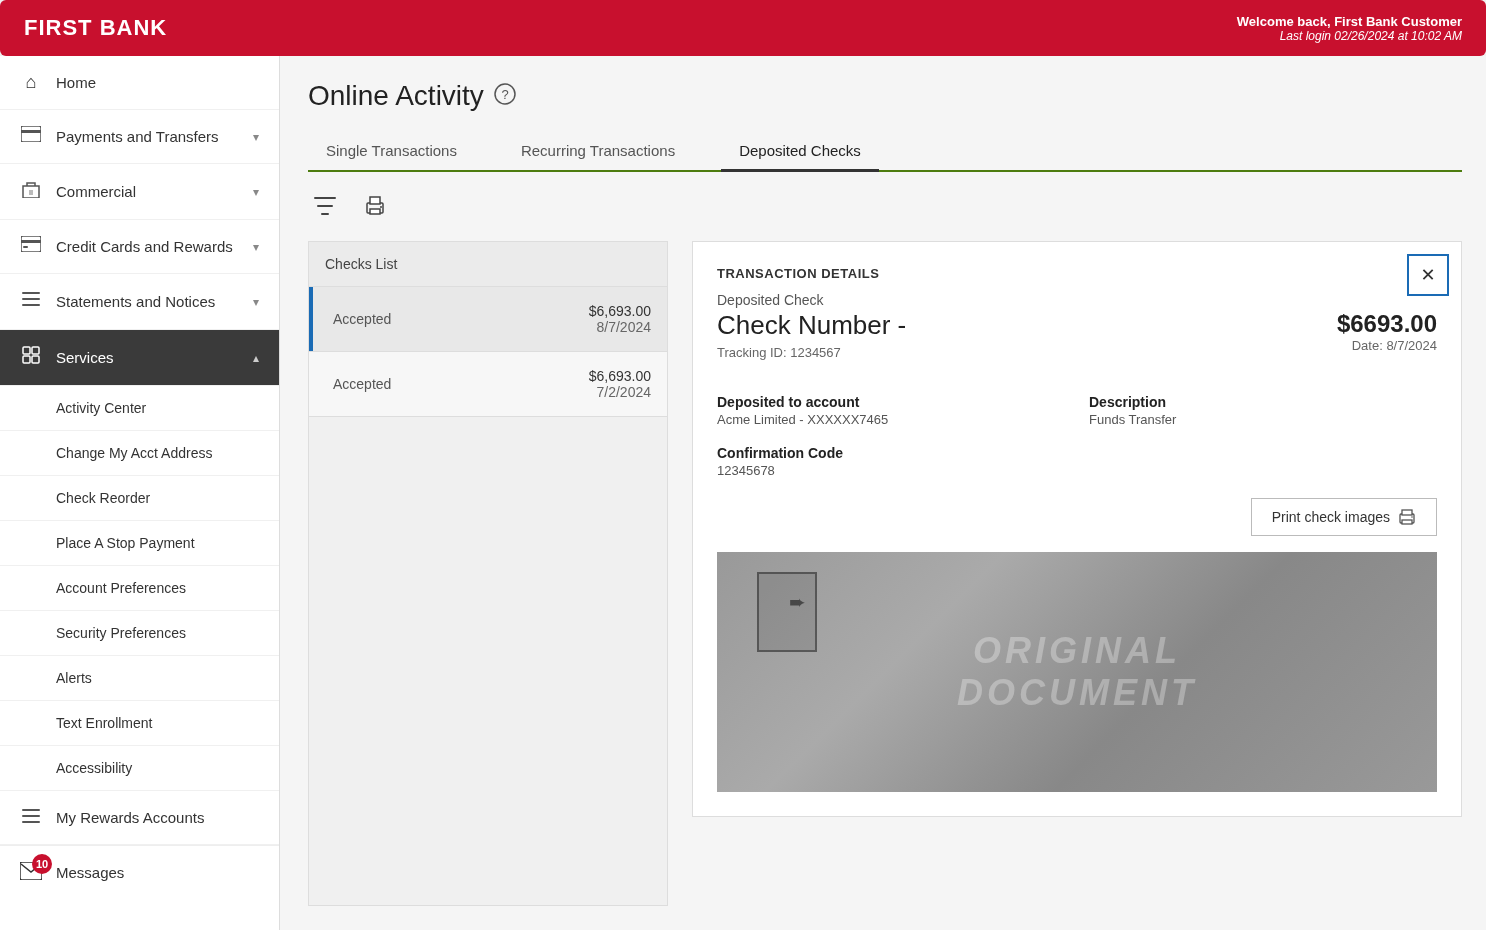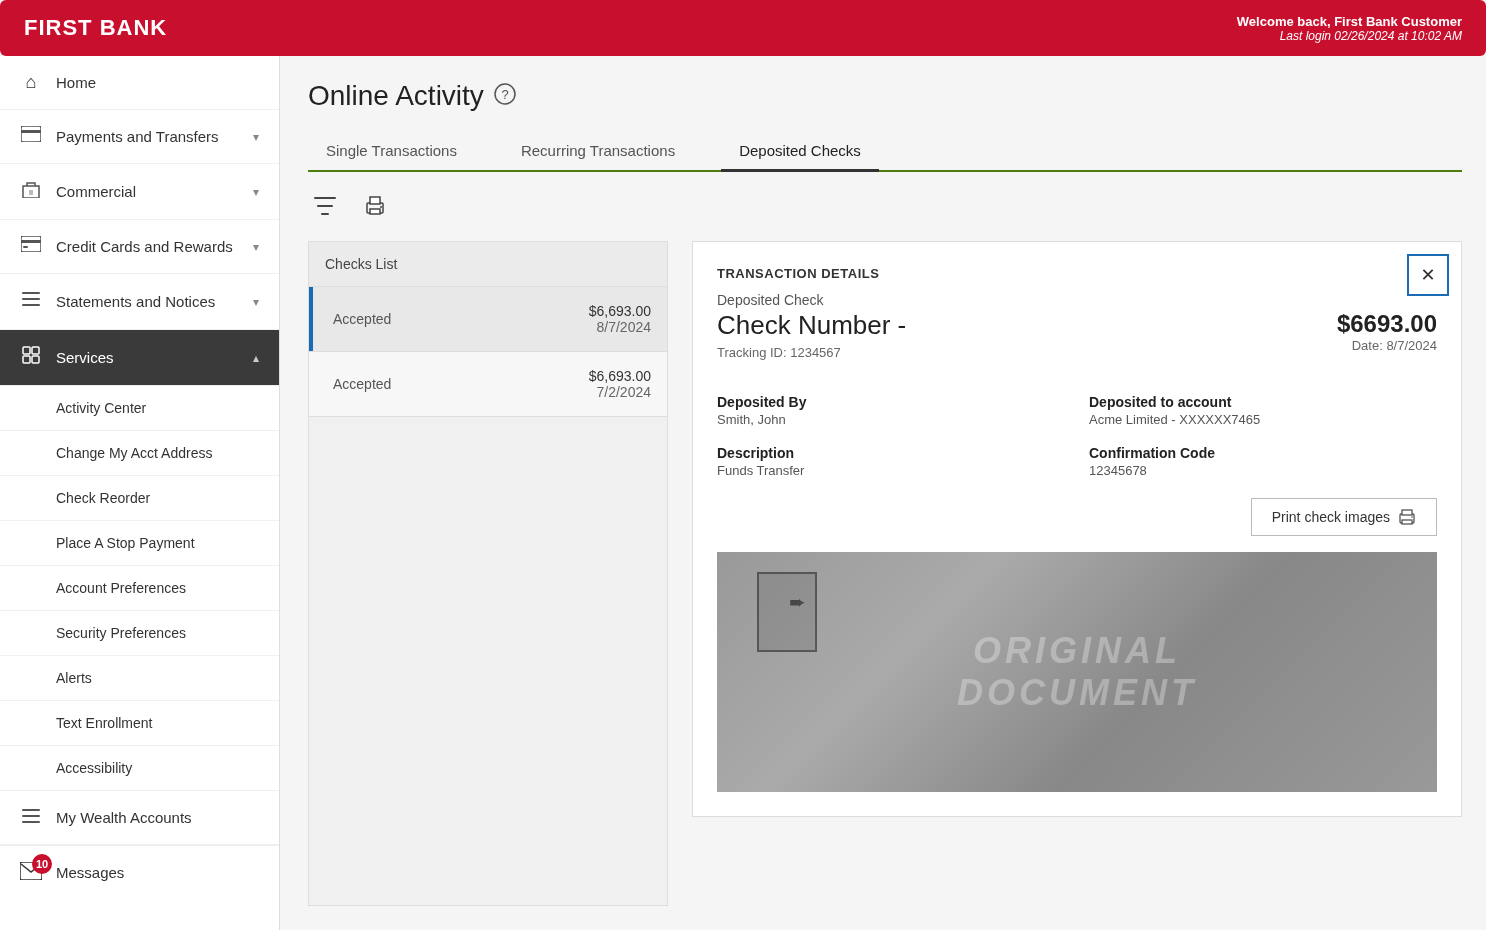--- a/index.html
+++ b/index.html
@@ -466,21 +466,21 @@
     </div>
 
     <div class="sidebar-item">
       <span class="sidebar-icon">
         <svg width="18" height="14" viewBox="0 0 18 14" fill="none">
           <rect x="0" y="0" width="18" height="2" rx="1" fill="#555"></rect>
           <rect x="0" y="6" width="18" height="2" rx="1" fill="#555"></rect>
           <rect x="0" y="12" width="18" height="2" rx="1" fill="#555"></rect>
         </svg>
       </span>
-      <span class="sidebar-item-label">My Wealth Accounts</span>
+      <span class="sidebar-item-label">My Rewards Accounts</span>
     </div>
 
     <div class="messages-item">
       <span style="position:relative; margin-right:14px;">
         <svg width="22" height="18" viewBox="0 0 22 18" fill="none">
           <rect x="0" y="0" width="22" height="18" rx="2" stroke="#333" stroke-width="1.5" fill="none"></rect>
           <path d="M1 2l10 8 10-8" stroke="#333" stroke-width="1.5"></path>
         </svg>
         <span class="messages-badge" style="position:absolute; top:-8px; left:12px;">10</span>
       </span>
@@ -559,24 +559,20 @@
               <div class="details-check-number">Check Number -</div>
               <div class="details-tracking">Tracking ID: 1234567</div>
             </div>
             <div style="text-align:right">
               <div class="details-amount">$6693.00</div>
               <div class="details-date">Date: 8/7/2024</div>
             </div>
           </div>
 
           <div class="details-grid">
-            <div>
-              <div class="details-field-label">Deposited By</div>
-              <div class="details-field-value">Smith, John</div>
-            </div>
             <div>
               <div class="details-field-label">Deposited to account</div>
               <div class="details-field-value">Acme Limited - XXXXXX7465</div>
             </div>
             <div>
               <div class="details-field-label">Description</div>
               <div class="details-field-value">Funds Transfer</div>
             </div>
             <div>
               <div class="details-field-label">Confirmation Code</div>

